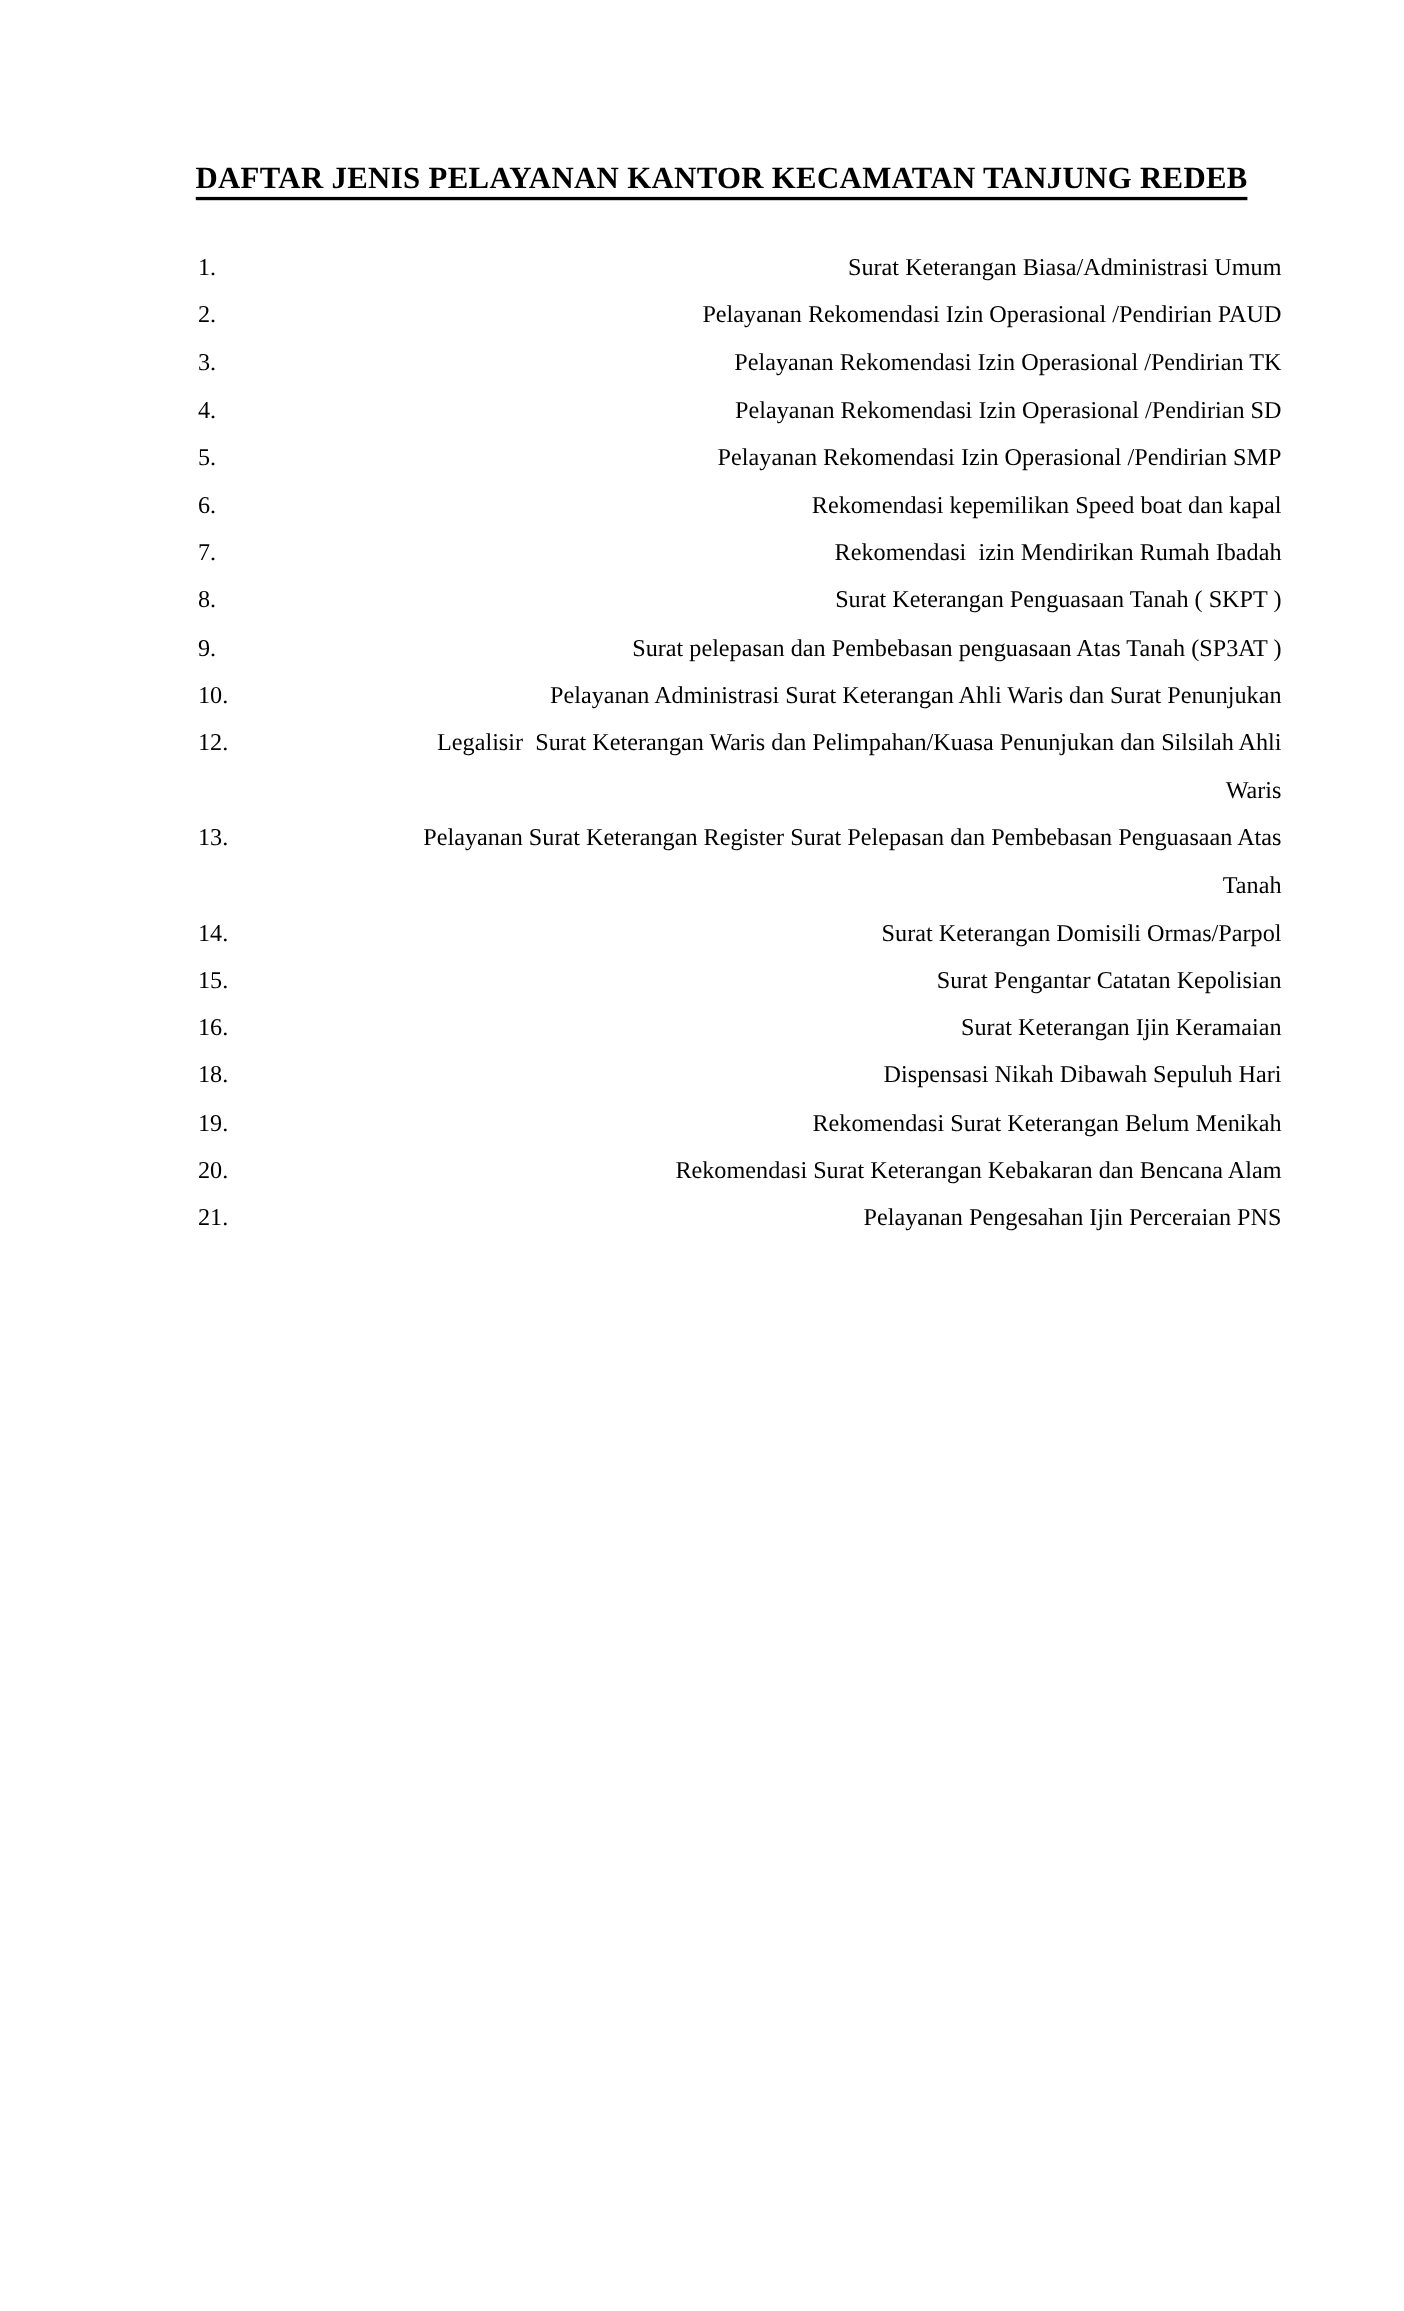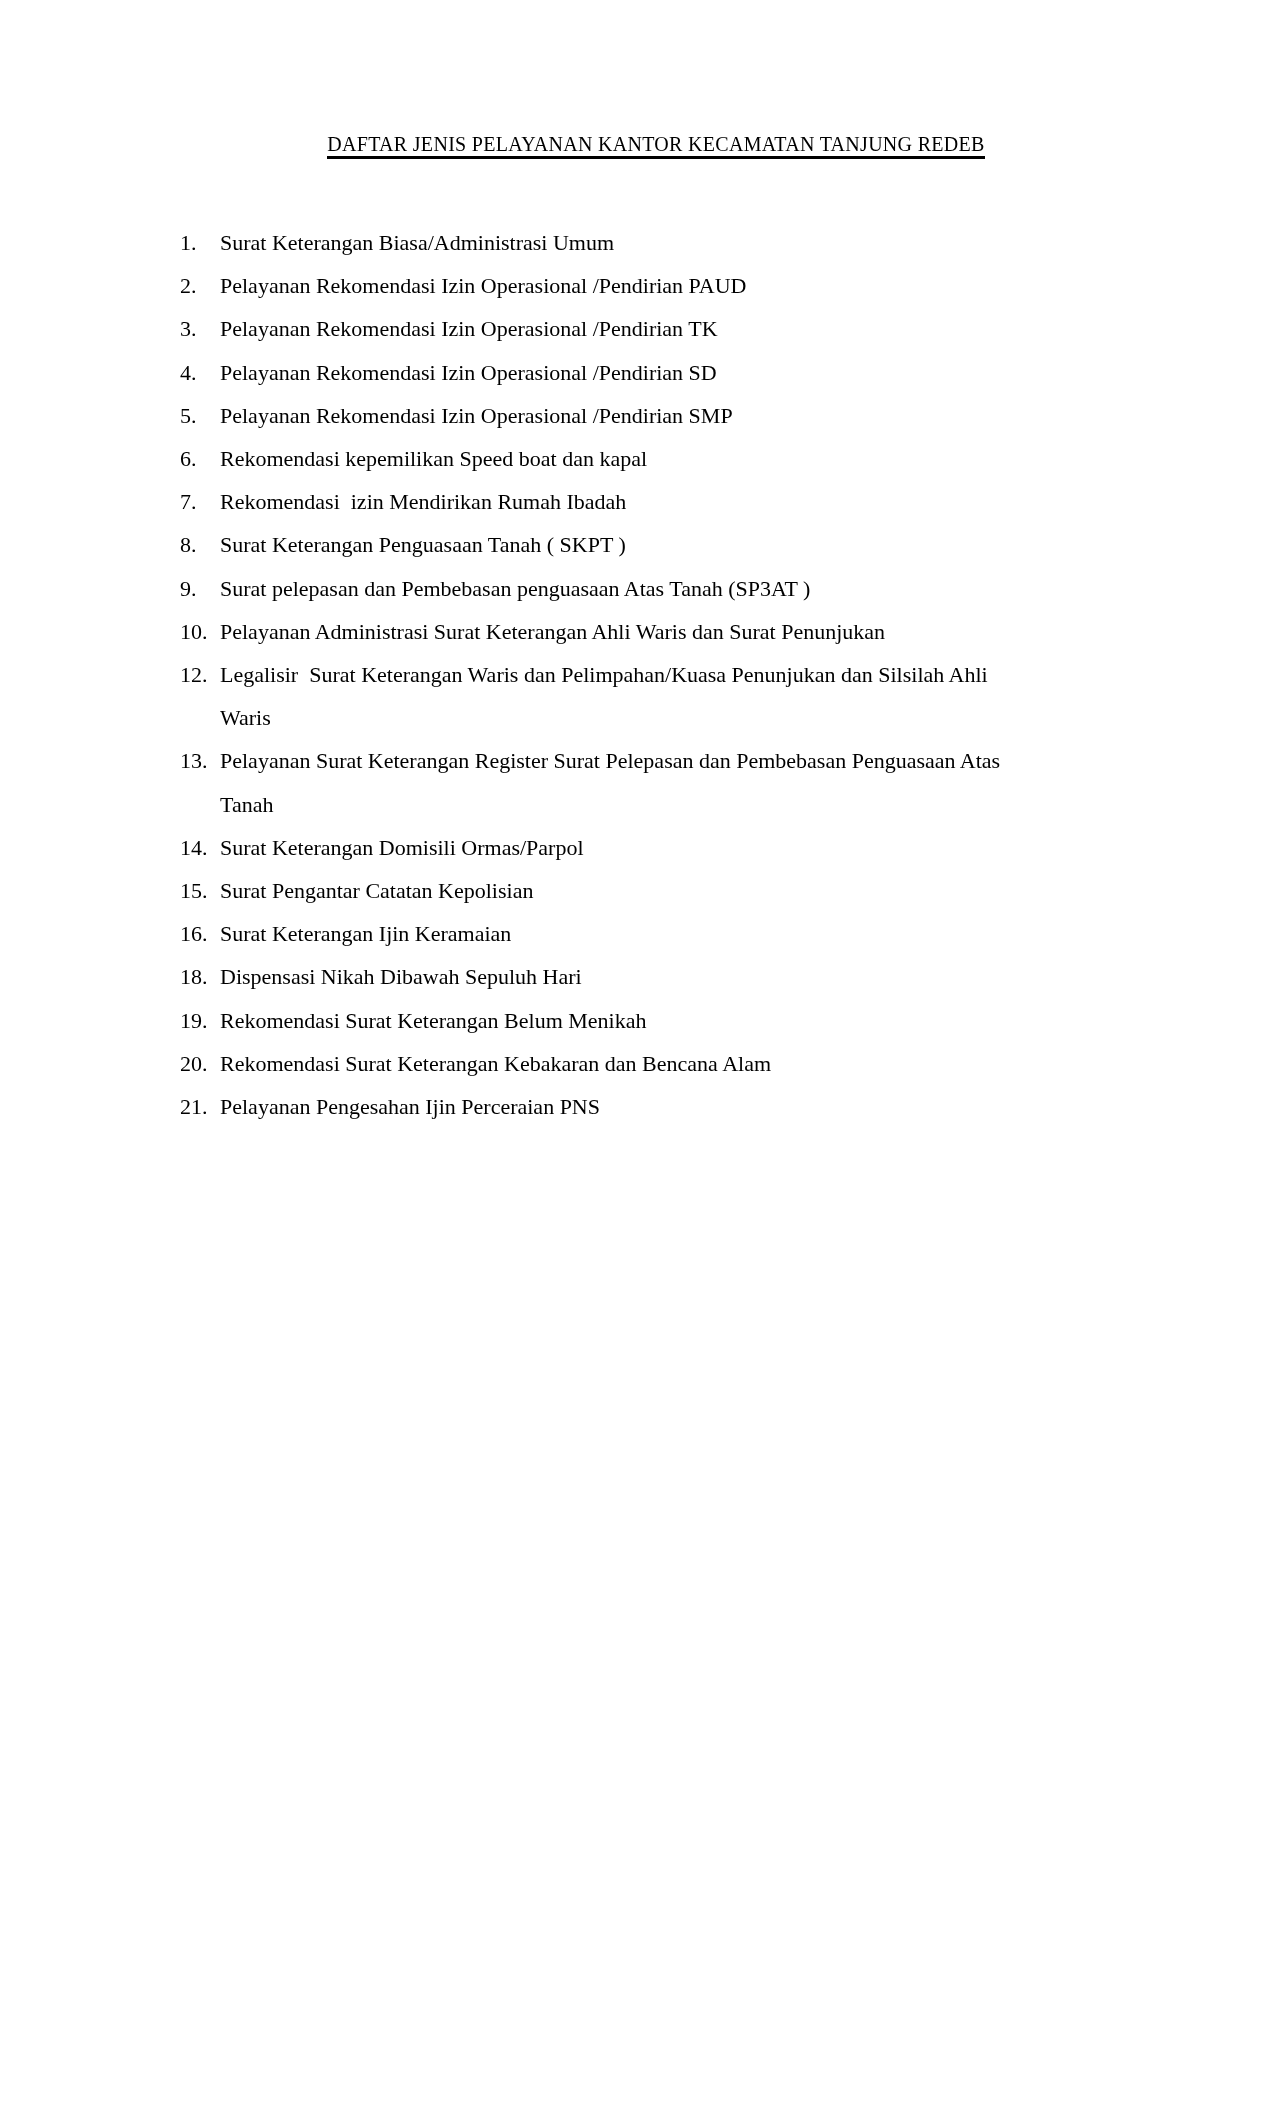--- a/index.html
+++ b/index.html
@@ -11,28 +11,28 @@
     position: relative;
     width: 1276px;
     height: 2101px;
     background: #ffffff;
     color: #000000;
     font-family: "Liberation Serif", "DejaVu Serif", serif;
     overflow: hidden;
   }
   .doc-title {
     position: absolute;
-    top: 133px;
+    top: 147px;
     left: 0;
     width: 100%;
     box-sizing: border-box;
     padding-left: 36px;
     text-align: center;
-    font-size: 20px;
-    font-weight: 400;
+    font-size: 28px;
+    font-weight: 700;
     letter-spacing: 0.3px;
     white-space: nowrap;
   }
   .doc-title .underline {
     border-bottom: 3px solid #000000;
     padding-bottom: 1px;
   }
   .services {
     position: absolute;
     top: 221px;
@@ -45,20 +45,21 @@
     display: flex;
     align-items: flex-start;
   }
   .item .num {
     flex: 0 0 40px;
     width: 40px;
   }
   .item .text {
     flex: 1 1 auto;
     white-space: pre; 
+    text-align: right;
   }
 </style>
 </head>
 <body>
 
 <div class="page">
   <div class="doc-title">
     <span class="underline">DAFTAR JENIS PELAYANAN KANTOR KECAMATAN TANJUNG REDEB</span>
   </div>
   <div class="services" id="services">

